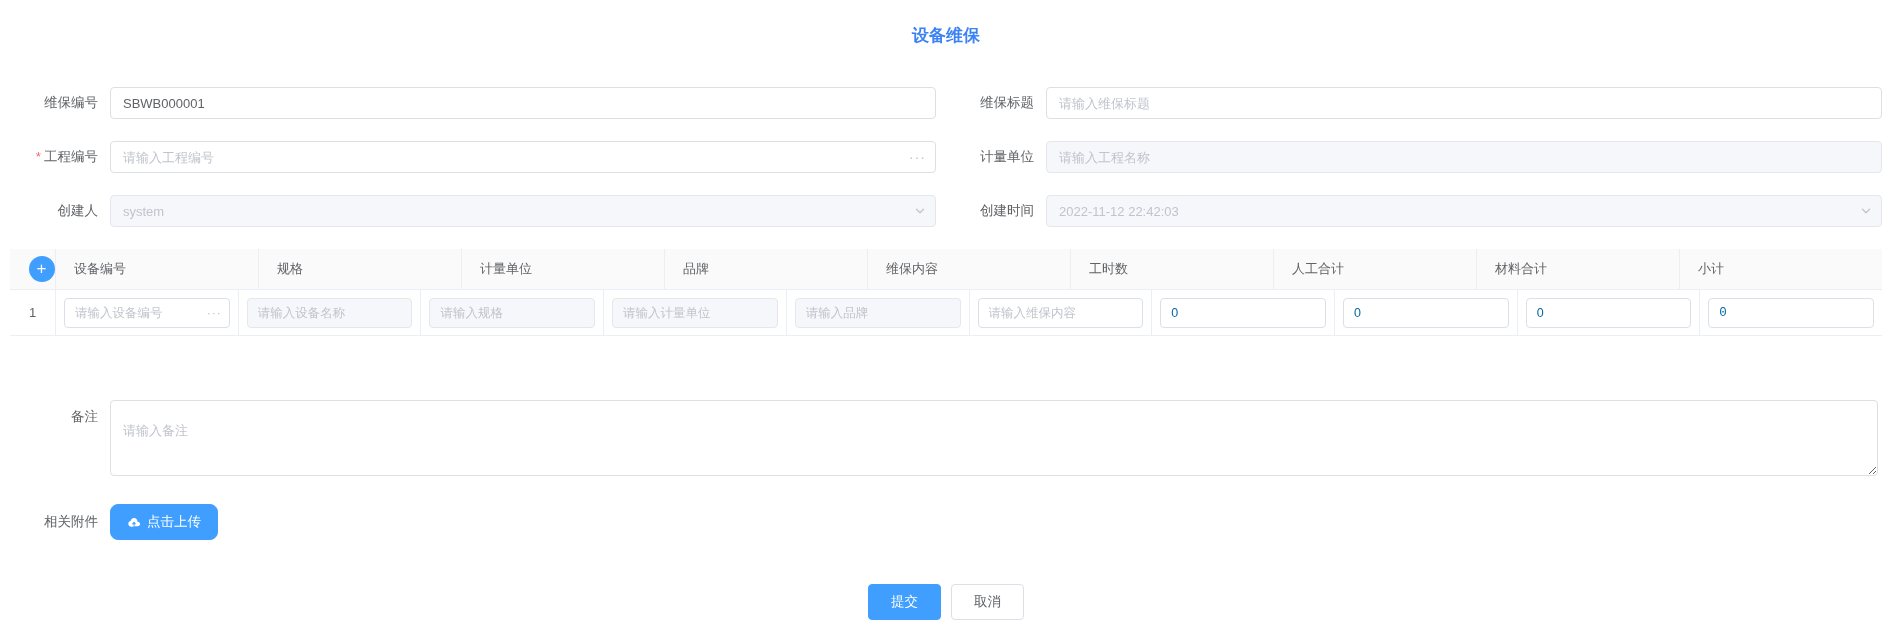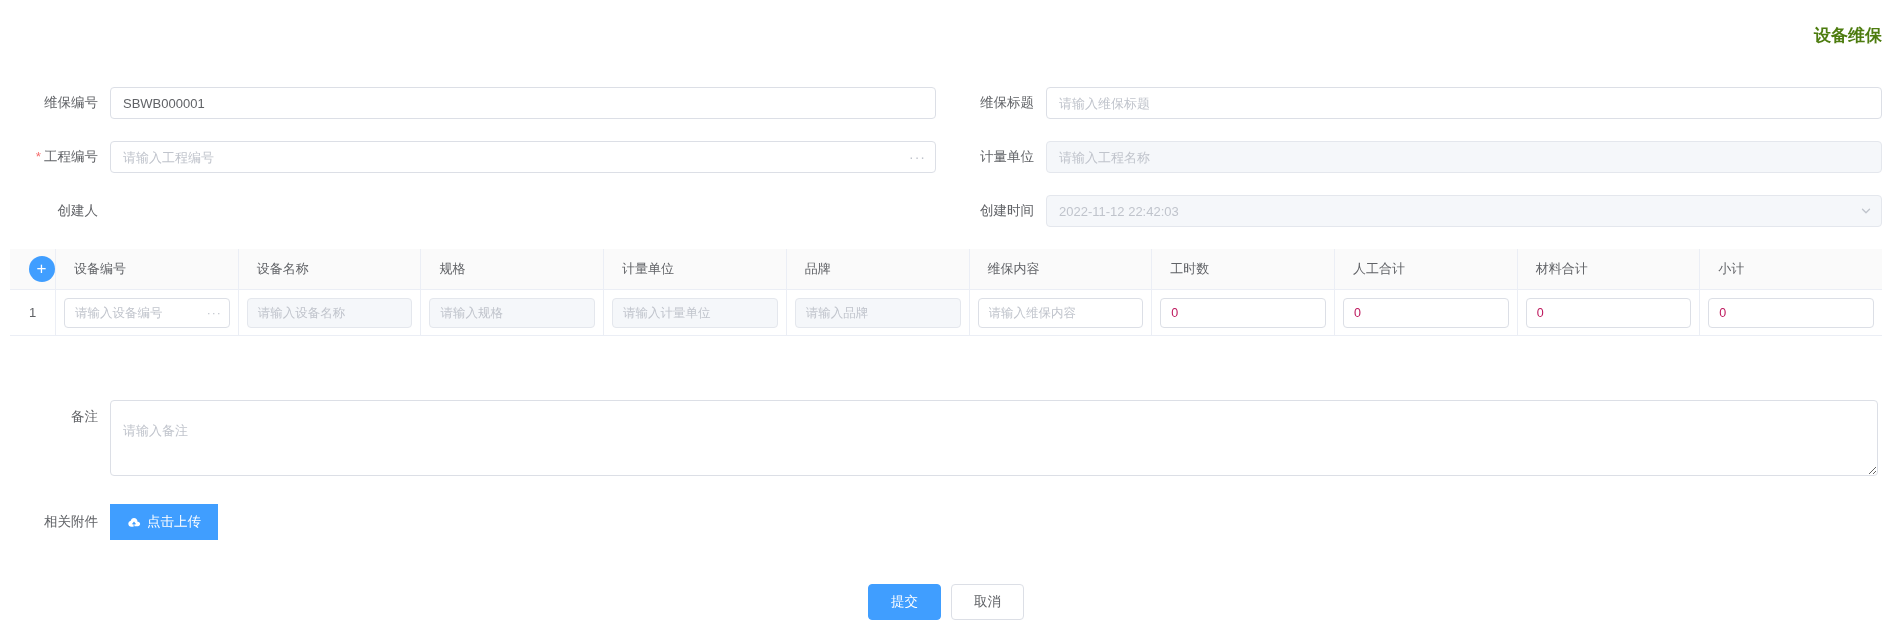--- a/index.html
+++ b/index.html
@@ -1,20 +1,20 @@
 <!DOCTYPE html>
 <html><head>
 <meta charset="utf-8">
 <style>
   * { box-sizing: border-box; margin: 0; padding: 0; }
   html, body { width: 1892px; height: 639px; background: #ffffff;
     font-family: "Liberation Sans", "DejaVu Sans", sans-serif; color: #606266; }
   .page { width: 1892px; height: 639px; padding: 24px 10px 0 10px; overflow: hidden; }
 
-  .page-title { text-align: right; font-size: 17px; font-weight: bold; color: #4d7c0f; margin-bottom: 40px; }
+  .page-title { text-align: center; font-size: 17px; font-weight: bold; color: #3b82f6; margin-bottom: 40px; }
 
   
   .form-row { display: grid; grid-template-columns: 1fr 1fr; margin-bottom: 22px; }
   .field { display: flex; align-items: flex-end; }
   .field-label { width: 100px; flex: 0 0 100px; text-align: right; padding-right: 12px;
     font-size: 13.5px; color: #606266; line-height: 32px; white-space: nowrap; }
   .required-mark { color: #f56c6c; margin-right: 3px; }
   .control { flex: 1; position: relative; height: 32px; }
   .field-left .control { margin-right: 10px; }
   .control input { width: 100%; height: 32px; border: 1px solid #dcdfe6; border-radius: 4px;
@@ -24,48 +24,48 @@
   .control.is-disabled input { background: #f5f7fa; border-color: #e4e7ed; color: #c0c4cc; cursor: not-allowed; }
   .suffix { position: absolute; right: 10px; top: 0; height: 32px; display: flex; align-items: center;
     color: #c0c4cc; font-size: 14px; letter-spacing: 1px; cursor: pointer; }
   .suffix-icon { display: flex; align-items: center; }
 
   
   .detail-table { margin-top: 1px; border-bottom: 1px solid #ebeef5; font-size: 13px; }
   .t-row { display: flex; }
   .t-head { background: #fafafa; }
   .t-cell { flex: 1; border-right: 1px solid #ebeef5; padding: 0 10px; display: flex; align-items: center; }
-  .t-cell:last-child { border-right: none; }
+  .t-cell:last-child { border-right: none; font-family: Liberation Mono, monospace; }
   .t-cell-index { flex: 0 0 46px; justify-content: center; padding: 0; }
   .t-head .t-cell { height: 40px; color: #606266; padding-left: 18px; }
   .t-body .t-cell { height: 46px; border-top: 1px solid #ebeef5; padding: 0 8px; }
   .t-body .t-cell-index { color: #606266; }
   .add-row-btn { width: 26px; height: 26px; border-radius: 50%; background: #409eff; border: none;
     color: #fff; font-size: 17px; line-height: 24px; cursor: pointer; display: flex;
     align-items: center; justify-content: center; }
   .cell-control { position: relative; width: 100%; height: 30px; }
   .cell-control input { width: 100%; height: 30px; border: 1px solid #dcdfe6; border-radius: 4px;
-    padding: 0 10px; font-size: 12.5px; color: #be185d; outline: none; background: #fff; font-family: inherit; }
+    padding: 0 10px; font-size: 12.5px; color: #0369a1; outline: none; background: #fff; font-family: inherit; }
   .cell-control input::placeholder { color: #c0c4cc; }
   .cell-control.is-disabled input { background: #f5f7fa; border-color: #e4e7ed; color: #c0c4cc; }
   .cell-control .suffix { right: 8px; height: 30px; font-size: 12px; }
 
   
   .remark-row { display: flex; align-items: flex-start; margin-top: 64px; }
   .remark-row .field-label { line-height: 18px; padding-top: 8px; }
   .remark-control { flex: 1; margin-right: 4px; }
   .remark-control textarea { width: 100%; height: 76px; border: 1px solid #dcdfe6; border-radius: 4px;
     padding: 21px 12px; font-size: 13px; color: #606266; outline: none; resize: both;
     font-family: inherit; }
   .remark-control textarea::placeholder { color: #c0c4cc; }
 
   
   .attach-row { display: flex; align-items: center; margin-top: 24px; }
   .upload-btn { display: inline-flex; align-items: center; gap: 6px; background: #409eff; color: #fff;
-    border: 1px solid #409eff; border-radius: 0; padding: 0 16px; height: 36px; font-size: 13.5px;
+    border: 1px solid #409eff; border-radius: 8px; padding: 0 16px; height: 36px; font-size: 13.5px;
     cursor: pointer; font-family: inherit; }
 
   
   .footer-actions { display: flex; justify-content: center; gap: 10px; margin-top: 44px; }
   .btn { height: 36px; padding: 0 22px; border-radius: 4px; font-size: 13.5px; cursor: pointer;
     font-family: inherit; }
   .btn-primary { background: #409eff; border: 1px solid #409eff; color: #fff; }
   .btn-default { background: #fff; border: 1px solid #dcdfe6; color: #606266; }
 </style>
 </head>
@@ -102,20 +102,28 @@
       <div class="field-label">计量单位</div>
       <div class="control is-disabled">
         <input type="text" disabled="" placeholder="请输入工程名称" style="">
       </div>
     </div>
   </div>
 
   <div class="form-row">
     <div class="field field-left">
       <div class="field-label">创建人</div>
+      <div class="control is-disabled">
+        <input type="text" disabled="" placeholder="system" style="">
+        <span class="suffix suffix-icon">
+          <svg width="12" height="12" viewBox="0 0 12 12">
+              <path d="M2.5 4.2 L6 7.8 L9.5 4.2" stroke="#c0c4cc" stroke-width="1.3" fill="none" stroke-linecap="round" stroke-linejoin="round"></path>
+            </svg>
+        </span>
+      </div>
     </div>
     <div class="field">
       <div class="field-label">创建时间</div>
       <div class="control is-disabled">
         <input type="text" disabled="" placeholder="2022-11-12 22:42:03" style="">
         <span class="suffix suffix-icon">
           <svg width="12" height="12" viewBox="0 0 12 12">
               <path d="M2.5 4.2 L6 7.8 L9.5 4.2" stroke="#c0c4cc" stroke-width="1.3" fill="none" stroke-linecap="round" stroke-linejoin="round"></path>
             </svg>
         </span>
@@ -124,21 +132,20 @@
   </div>
 
   <div class="detail-table">
     <div class="t-row t-head">
       <div class="t-cell t-cell-index">
         <button class="add-row-btn">
           <span>+</span>
         </button>
       </div>
       <div class="t-cell">设备编号</div>
-      <div class="t-cell">设备名称</div>
       <div class="t-cell">规格</div>
       <div class="t-cell">计量单位</div>
       <div class="t-cell">品牌</div>
       <div class="t-cell">维保内容</div>
       <div class="t-cell">工时数</div>
       <div class="t-cell">人工合计</div>
       <div class="t-cell">材料合计</div>
       <div class="t-cell">小计</div>
     </div>
     <div class="t-row t-body">

